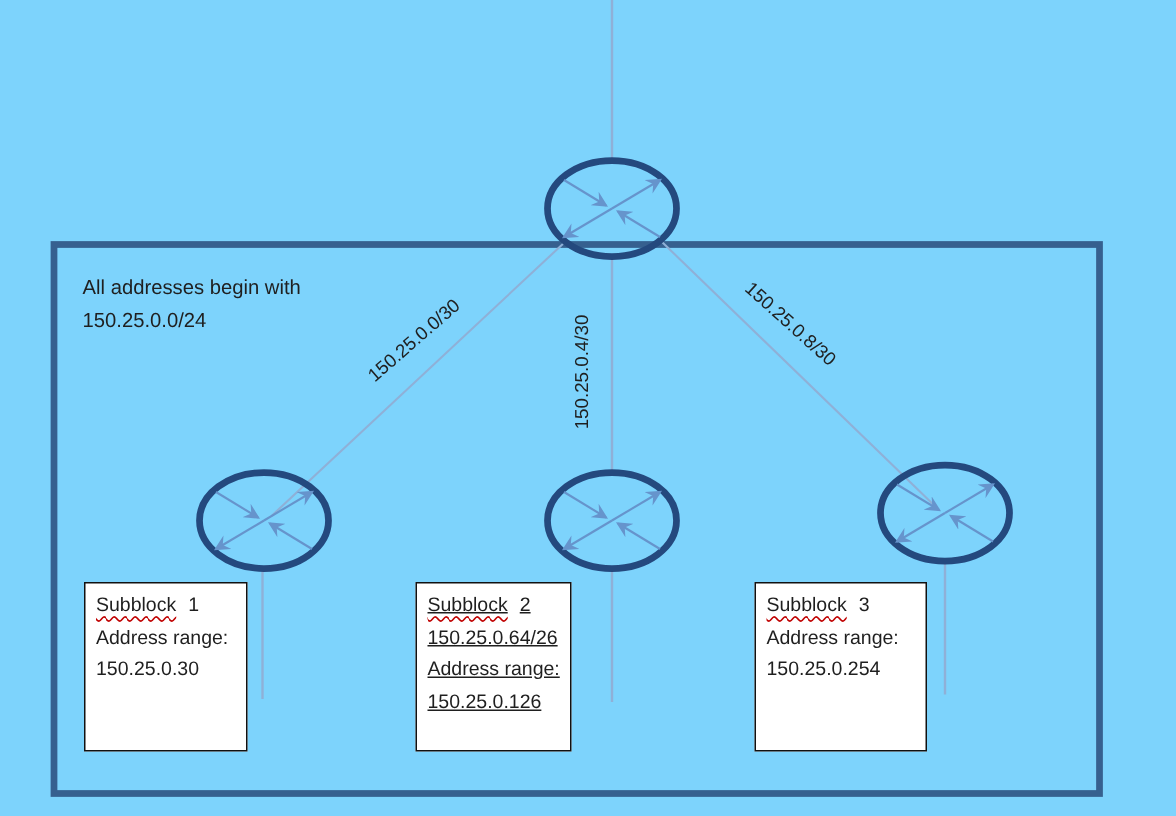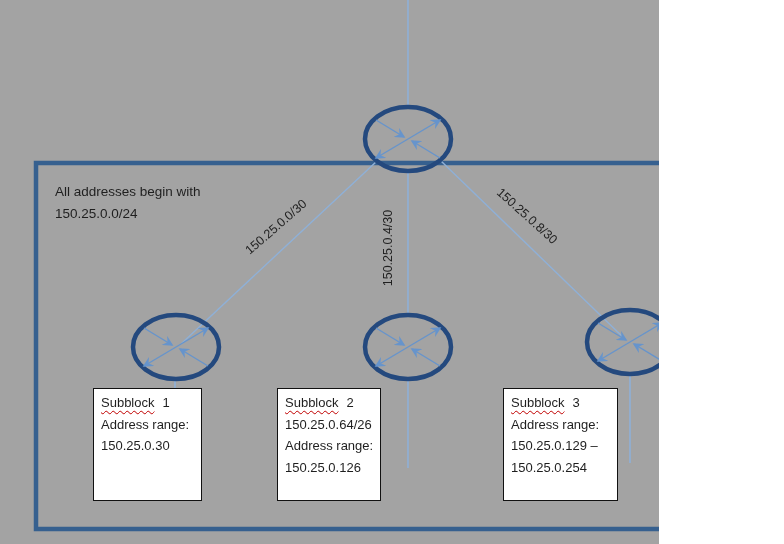--- a/index.html
+++ b/index.html
@@ -7,22 +7,22 @@
     --router:#24497E;
     --link:#8FB0D7;
     --arrow:#6694CC;
     --squiggle:#C00000;
     --ink:#1F1F1F;
   }
   *{margin:0;padding:0;box-sizing:border-box;}
   html,body{background:#fff;}
   .stage{
     position:relative;
-    width:659px;height:544px;
-    background:#a3a3a3;
+    width:784px;height:544px;
+    background:#7dd3fc;
     font-family:"Liberation Sans", sans-serif;
     color:var(--ink);
     overflow:hidden;
   }
   .stage svg{position:absolute;left:0;top:0;}
   .glyph line{stroke:var(--arrow);stroke-width:1.4;}
   .note{
     position:absolute;left:55px;top:181px;
     font-size:13.5px;line-height:22px;white-space:nowrap;
   }
@@ -33,22 +33,22 @@
   }
   .label-0{left:276px;top:227px;transform:translate(-50%,-50%) rotate(-41deg);}
   .label-1{left:388px;top:248px;transform:translate(-50%,-50%) rotate(-90deg);}
   .label-2{left:527px;top:216px;transform:translate(-50%,-50%) rotate(42deg);}
   .subblock{
     position:absolute;top:388px;height:113px;
     border:1.4px solid #111;background:#fff;
     padding:3px 7px;
     font-size:13px;line-height:21.5px;white-space:nowrap;
   }
-  .box-0{left:56px;width:109px;margin-left:37px;}
-  .box-1{left:277px;width:104px;}
+  .box-0{left:56px;width:109px;}
+  .box-1{left:277px;width:104px;text-decoration:underline;}
   .box-2{left:503px;width:115px;}
   .misspelled{
     text-decoration-line:underline;
     text-decoration-style:wavy;
     text-decoration-color:var(--squiggle);
     text-decoration-thickness:1px;
     text-underline-offset:3px;
   }
   .title-num{margin-left:8px;}
 </style>
@@ -107,17 +107,16 @@
   <div class="subblock box-1">
     <div><span class="misspelled">Subblock</span><span class="title-num">2</span></div>
     <div>150.25.0.64/26</div>
     <div>Address range:</div>
     <div>150.25.0.126</div>
   </div>
 
   <div class="subblock box-2">
     <div><span class="misspelled">Subblock</span><span class="title-num">3</span></div>
     <div>Address range:</div>
-    <div>150.25.0.129 –</div>
     <div>150.25.0.254</div>
   </div>
 
 </div>
 
 </body></html>

